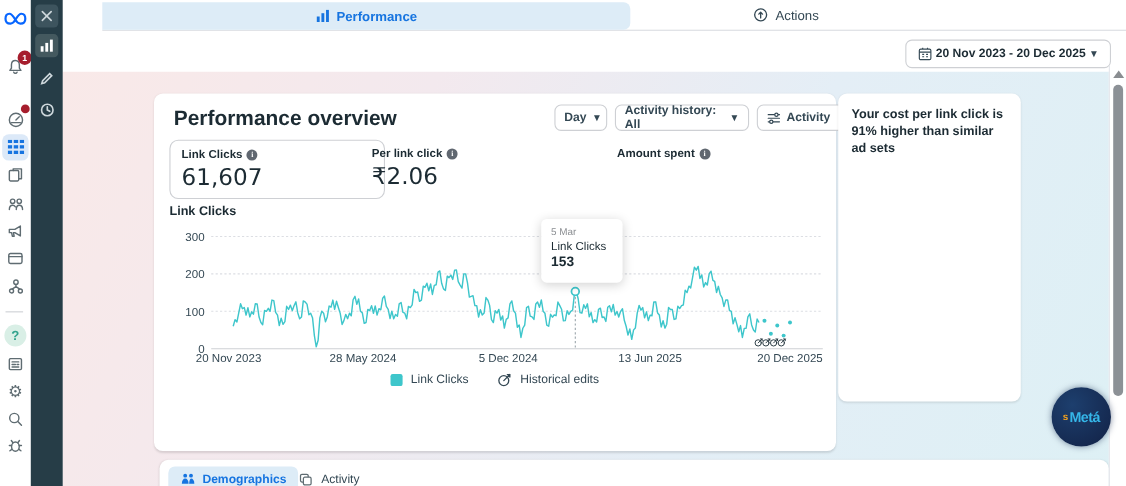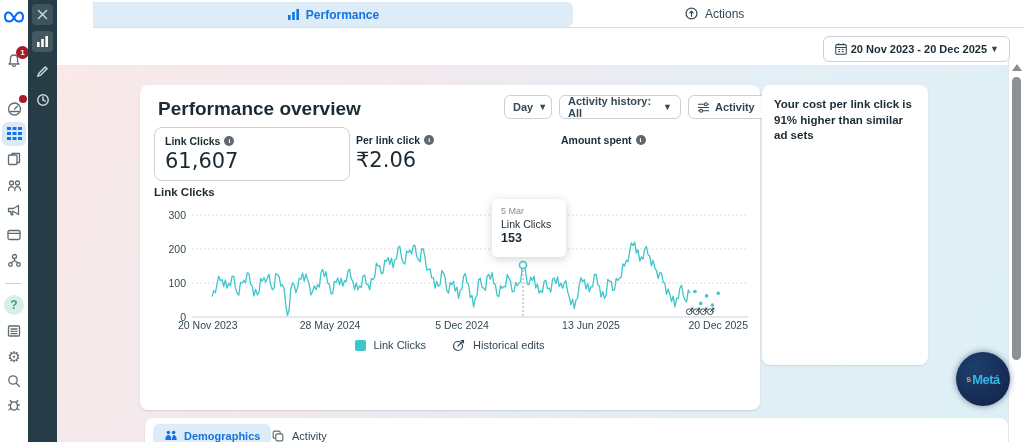--- a/index.html
+++ b/index.html
@@ -293,21 +293,21 @@
       <span>Activity</span>
     </div>
 
     <div class="metric-box">
       <div class="m-label">
           <span>Link Clicks</span>
           <span class="info-i">i</span>
         </div>
       <div class="m-value">61,607</div>
     </div>
-    <div class="metric-plain" style="left:216px">
+    <div class="metric-plain" style="left:198px">
       <div class="m-label">
           <span>Per link click</span>
           <span class="info-i">i</span>
         </div>
       <div class="m-value">₹2.06</div>
     </div>
     <div class="metric-plain" style="left:421px">
       <div class="m-label">
           <span>Amount spent</span>
           <span class="info-i">i</span>

